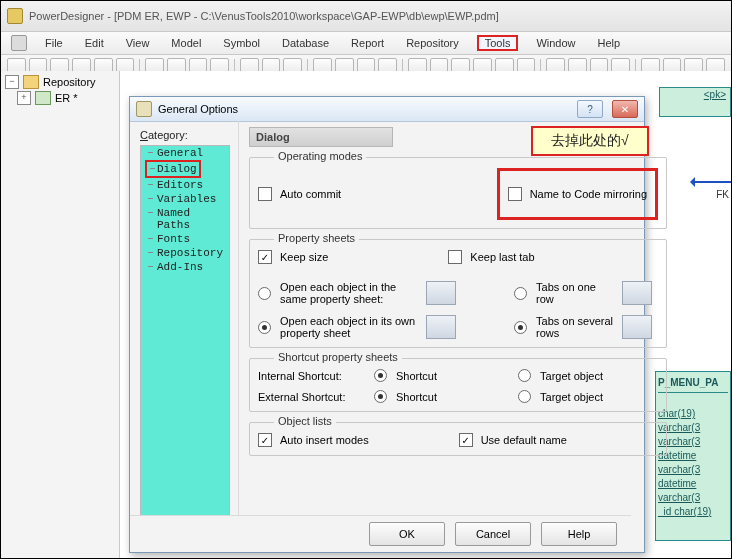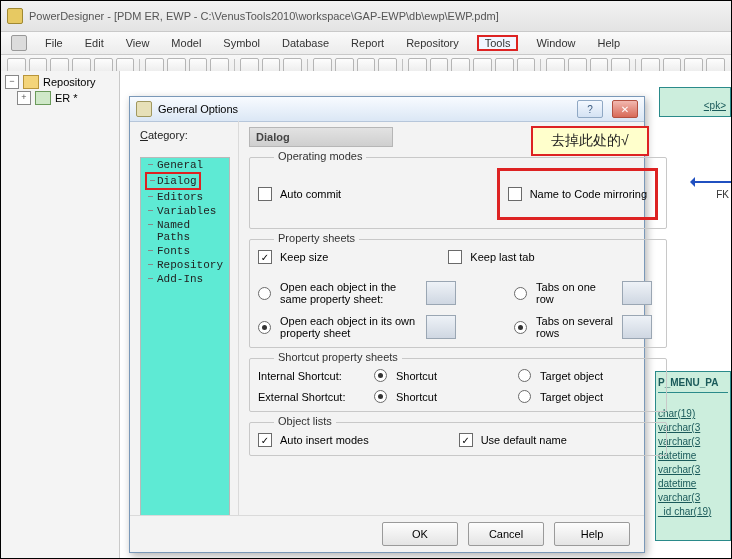--- a/index.html
+++ b/index.html
@@ -35,41 +35,41 @@
   .fk-label{position:absolute;right:2px;top:118px;font-size:10px;color:#333;}
   
   .dialog{position:absolute;left:128px;top:95px;width:514px;height:455px;background:#f3f3f3;border:1px solid #7a98b8;box-shadow:2px 3px 8px rgba(0,0,0,.3);}
   .dlg-title{height:24px;background:linear-gradient(#f8fbff,#dbe7f5);border-bottom:1px solid #b6c6da;display:flex;align-items:center;padding:0 6px;gap:6px;}
   .dlg-title .dlg-icon{width:14px;height:14px;background:#e7e0b8;border:1px solid #a09860;border-radius:2px;}
   .dlg-title .spacer{flex:1;}
   .winbtn{width:24px;height:16px;border:1px solid #8fa8c4;background:linear-gradient(#f3f8ff,#d4e2f3);border-radius:2px;display:flex;align-items:center;justify-content:center;font-size:10px;color:#3a5b80;margin-left:3px;}
   .winbtn.close{background:linear-gradient(#f2b8b0,#d86a58);color:#fff;border-color:#b25040;}
   .dlg-body{position:absolute;top:24px;left:0;right:0;bottom:36px;display:flex;}
   .dlg-left{width:156px;padding:8px 8px 8px 10px;border-right:1px solid #dadada;}
-  .cat-label{margin-bottom:16px;color:#222;}
+  .cat-label{margin-bottom:4px;color:#222;}
   .cat-label .ul{text-decoration:underline;}
   .tree{border:1px solid #b9b9b9;background:#5eead4;height:380px;padding:0 4px;font-family:Liberation Mono, monospace;}
   .tree-item{padding:1px 2px 1px 12px;position:relative;color:#222;}
   .tree-item:before{content:"";position:absolute;left:3px;top:6px;width:5px;height:1px;background:#888;}
   .tree-item.highlight{border:2px solid #d22;padding-left:10px;display:inline-block;}
   .dlg-right{flex:1;padding:6px 10px 6px 10px;position:relative;}
   .section-hdr{background:linear-gradient(#e2e2e2,#cfcfcf);border:1px solid #b6b6b6;padding:3px 6px;font-weight:bold;color:#444;width:130px;}
   .callout{position:absolute;left:292px;top:5px;border:2px solid #d22;background:#ffffcc;padding:4px 18px;font-size:14px;color:#222;}
   .group{border:1px solid #c8c8c8;border-radius:2px;margin-top:10px;padding:10px 8px 8px 8px;position:relative;}
   .group .legend{position:absolute;top:-8px;left:8px;background:#f3f3f3;padding:0 4px;color:#333;margin-left:16px;}
   .row{display:flex;align-items:center;gap:8px;}
   .chk{width:12px;height:12px;border:1px solid #6a6a6a;background:#fff;display:inline-flex;align-items:center;justify-content:center;font-size:10px;color:#000;}
   .chk.checked:after{content:"✓";}
   .radio{width:11px;height:11px;border:1px solid #6a6a6a;border-radius:50%;background:#fff;display:inline-flex;align-items:center;justify-content:center;}
   .radio.on:after{content:"";width:5px;height:5px;border-radius:50%;background:#333;}
   .mirror-box{border:3px solid #d22;padding:16px 8px;display:flex;align-items:center;gap:8px;}
   .ps-grid{display:grid;grid-template-columns:16px 140px 36px 40px 16px 80px 36px;row-gap:10px;column-gap:6px;align-items:center;margin-top:17px;font-size:11px;}
   .ico{width:28px;height:22px;border:1px solid #9aa6b3;background:linear-gradient(#eef2f7,#cfd7e2);}
   .sc-grid{display:grid;grid-template-columns:110px 16px 70px 40px 16px 90px;row-gap:8px;column-gap:6px;align-items:center;}
-  .dlg-footer{position:absolute;left:0;right:0;bottom:0;height:36px;border-top:1px solid #dadada;background:#f3f3f3;display:flex;align-items:center;justify-content:flex-end;gap:10px;padding:0 14px;}
+  .dlg-footer{position:absolute;left:0;right:13px;bottom:0;height:36px;border-top:1px solid #dadada;background:#f3f3f3;display:flex;align-items:center;justify-content:flex-end;gap:10px;padding:0 14px;}
   .btn{min-width:74px;height:22px;border:1px solid #9a9a9a;background:linear-gradient(#fdfdfd,#e4e4e4);border-radius:2px;display:flex;align-items:center;justify-content:center;}
   .ul{text-decoration:underline;}
 </style>
 </head>
 <body>
 
 <div class="app">
 
   <div class="main-title">
     <div class="app-icon"></div>
@@ -139,21 +139,21 @@
         <span>Repository</span>
       </div>
       <div class="er-row">
         <div class="tree-icon">+</div>
         <div class="folder-icon" style="background:#cfe8c8;border-color:#6a9a5a;"></div>
         <span>ER *</span>
       </div>
     </div>
     <div class="content">
       <div class="er-box top">
-        <div style="text-align:right;padding:12px 4px;text-decoration:underline">&lt;pk&gt;</div>
+        <div style="text-align:right;padding:1px 4px;text-decoration:underline">&lt;pk&gt;</div>
       </div>
       <div class="er-arrow"></div>
       <div class="fk-label">FK</div>
       <div class="er-box menu">
         <div style="font-weight:bold;border-bottom:1px solid #2a8a8a;padding-bottom:2px;margin-bottom:14px;">P_MENU_PA</div>
         <span class="u">char(19)</span>
         <span class="u">varchar(3</span>
         <span class="u">varchar(3</span>
         <span class="u">datetime</span>
         <span class="u">varchar(3</span>

